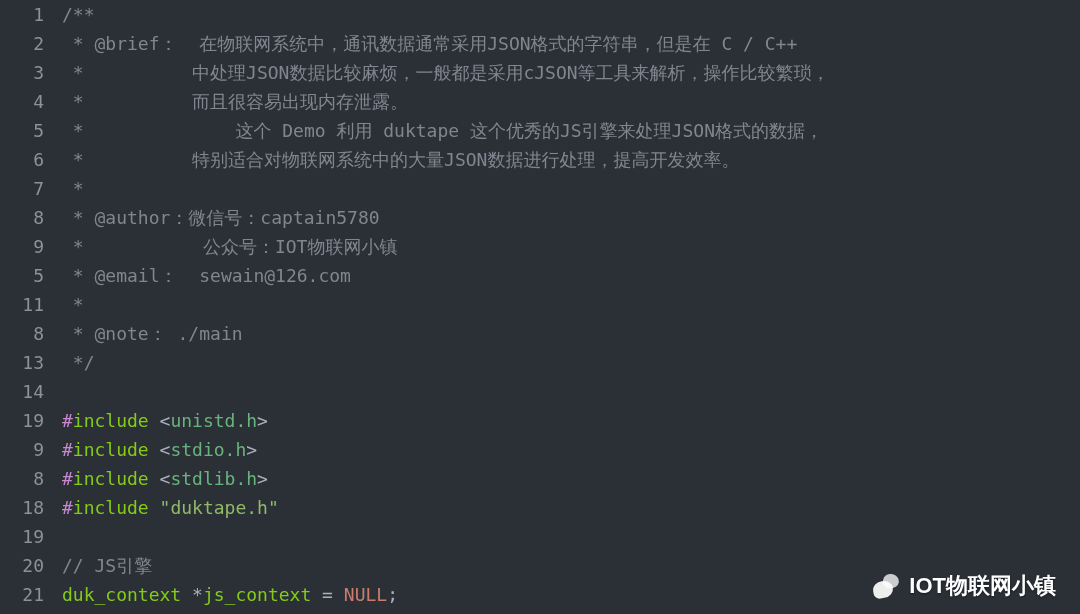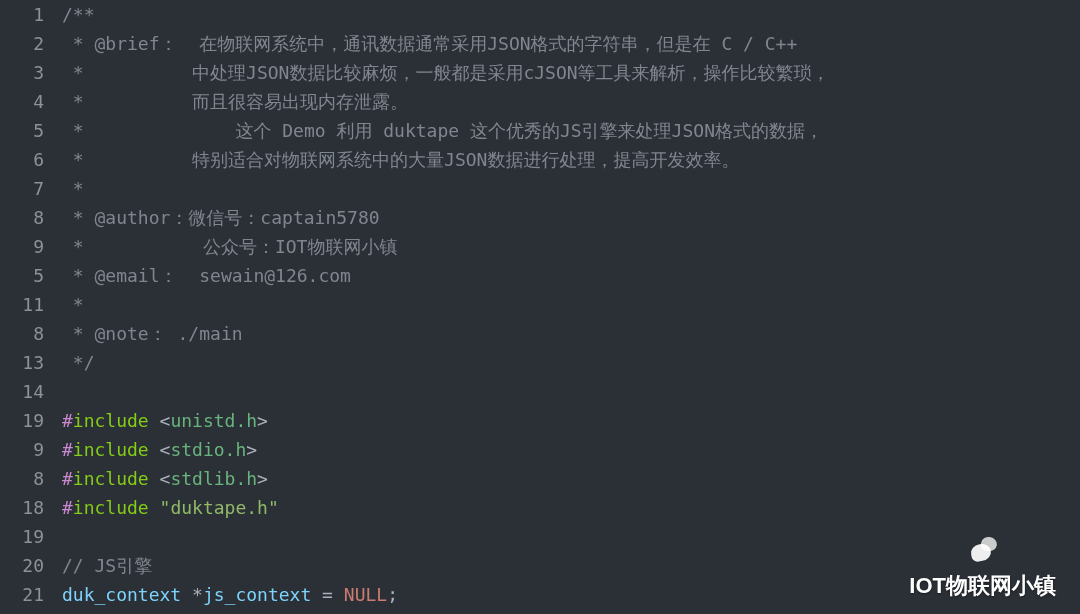--- a/index.html
+++ b/index.html
@@ -32,36 +32,35 @@
       color: #a6acb5;
       white-space: pre;
     }
     .code-line { height: 29px; }
     .comment { color: #808690; }
     .preproc-hash { color: #c988ce; }
     .preproc-kw { color: #84cc16; }
     .include-br { color: #aab1bb; }
     .include-hdr { color: #69b37d; }
     .string { color: #91b968; }
-    .ident { color: #7dd3fc; margin-top: 28px; }
+    .ident { color: #84cc16; margin-top: 28px; }
     .null-kw { color: #cc7b6e; }
     .op { color: #aab1bb; }
     .watermark {
       position: absolute;
       right: 24px;
       bottom: 14px;
       display: flex;
       align-items: center;
       gap: 10px;
       color: #ffffff;
       font-family: Arial, sans-serif;
       font-weight: 700;
       font-size: 22px;
       text-shadow: 0 1px 2px rgba(0,0,0,0.5);
-      flex-direction: column;
     }
     .wm-icon {
       width: 28px;
       height: 24px;
       position: relative;
     }
     .wm-bubble1, .wm-bubble2 {
       position: absolute;
       border-radius: 50% 50% 50% 6px;
       background: rgba(255,255,255,0.92);

